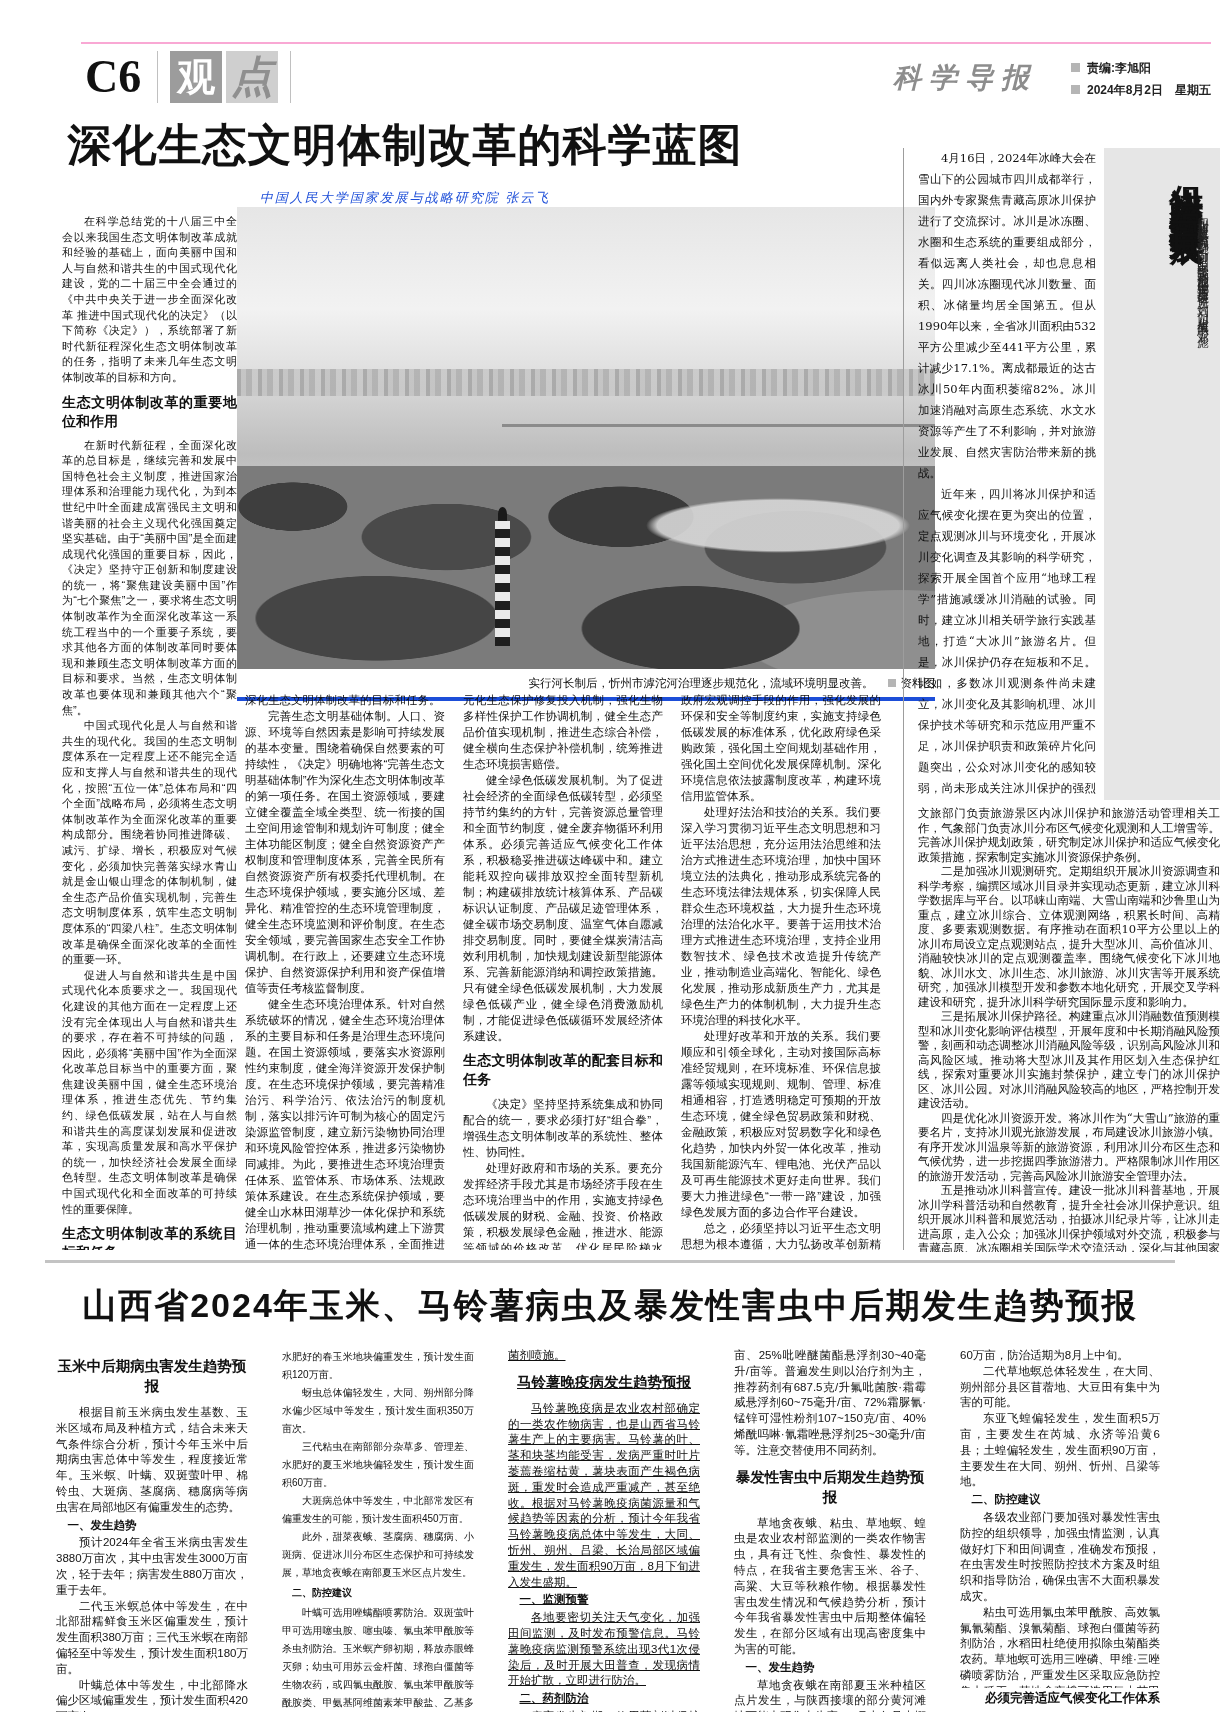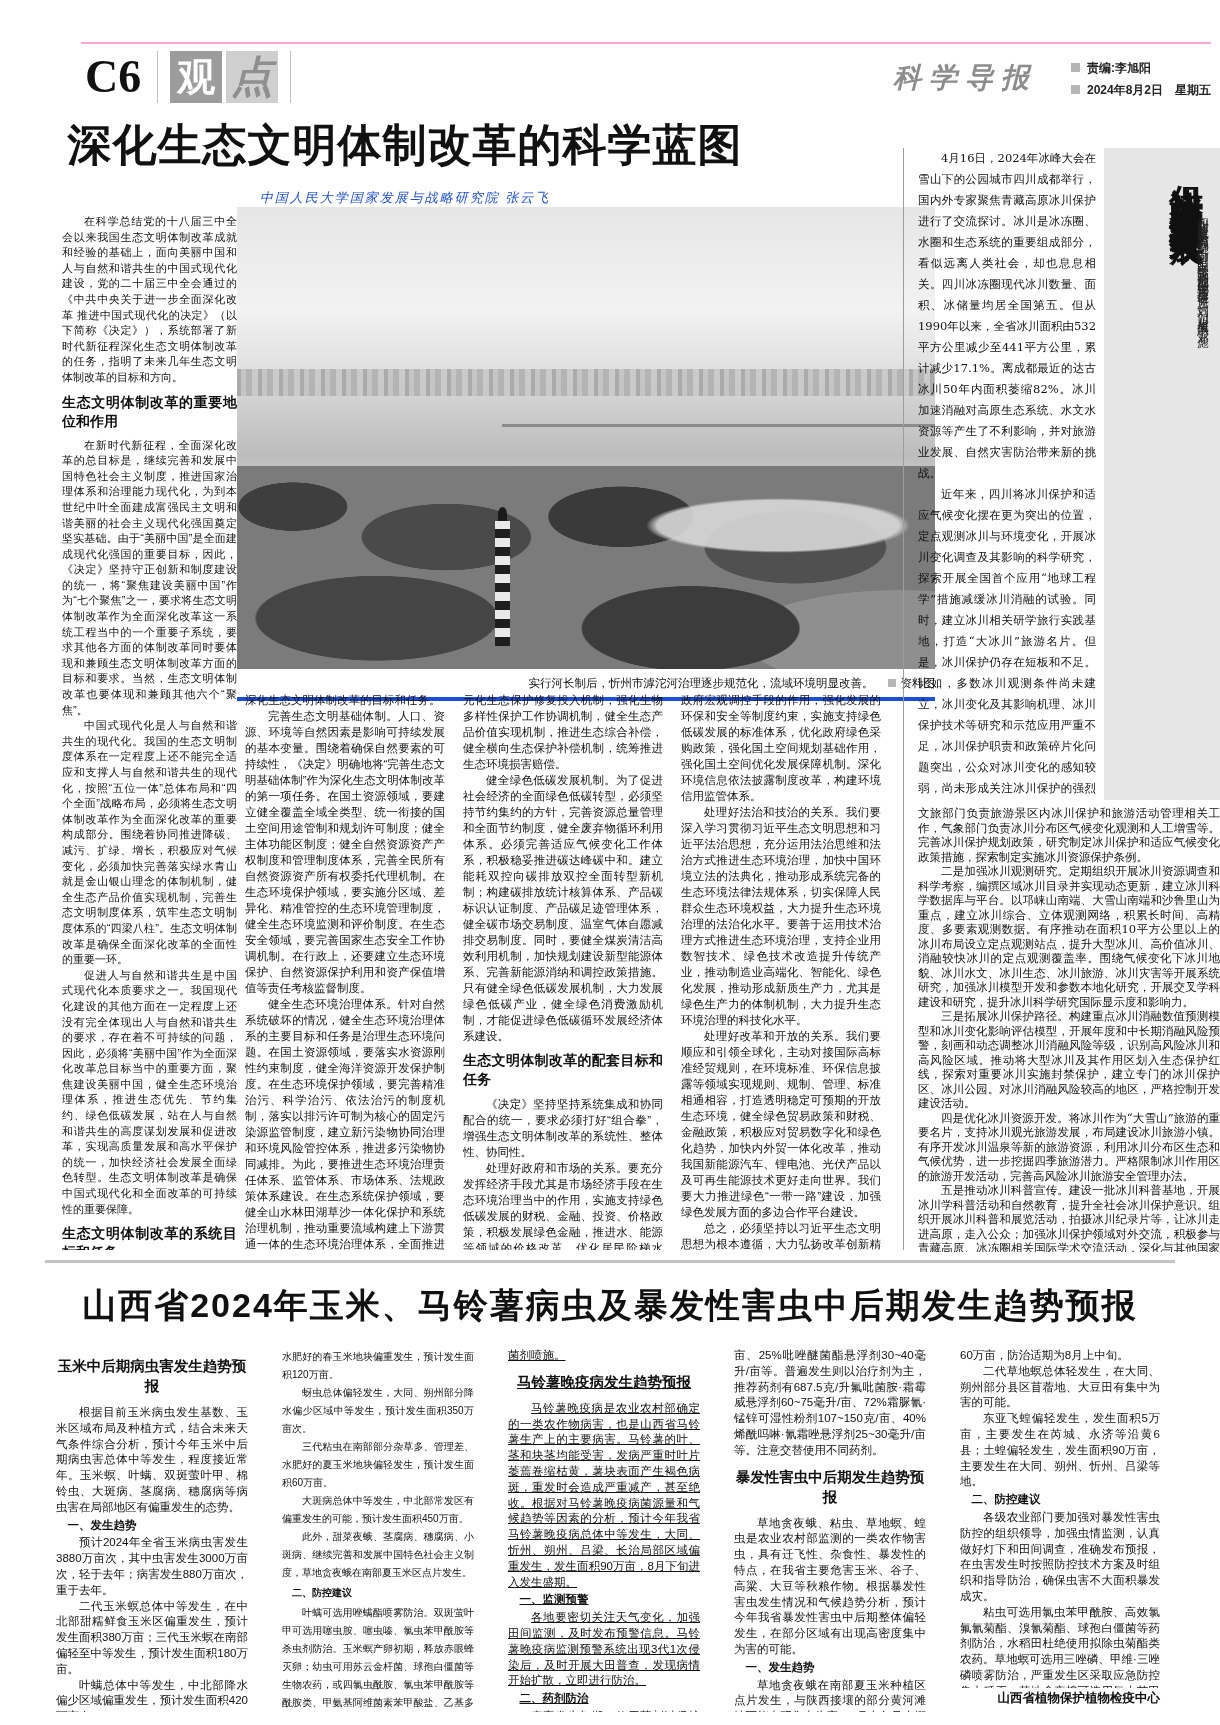--- a/index.html
+++ b/index.html
@@ -174,21 +174,21 @@
       <div class="shn">一、发生趋势</div>
       <div class="bp">预计2024年全省玉米病虫害发生3880万亩次，其中虫害发生3000万亩次，轻于去年；病害发生880万亩次，重于去年。</div>
       <div class="bp">二代玉米螟总体中等发生，在中北部甜糯鲜食玉米区偏重发生，预计发生面积380万亩；三代玉米螟在南部偏轻至中等发生，预计发生面积180万亩。</div>
       <div class="bp">叶螨总体中等发生，中北部降水偏少区域偏重发生，预计发生面积420万亩次。</div>
     </div>
   <div class="tc" id="b2">
       <div class="bp nc">水肥好的春玉米地块偏重发生，预计发生面积120万亩。</div>
       <div class="bp">蚜虫总体偏轻发生，大同、朔州部分降水偏少区域中等发生，预计发生面积350万亩次。</div>
       <div class="bp">三代粘虫在南部部分杂草多、管理差、水肥好的夏玉米地块偏轻发生，预计发生面积60万亩。</div>
       <div class="bp">大斑病总体中等发生，中北部常发区有偏重发生的可能，预计发生面积450万亩。</div>
-      <div class="bp">此外，甜菜夜蛾、茎腐病、穗腐病、小斑病、继续完善和发展中国特色社会主义制度，草地贪夜蛾在南部夏玉米区点片发生。</div>
+      <div class="bp">此外，甜菜夜蛾、茎腐病、穗腐病、小斑病、促进冰川分布区生态保护和可持续发展，草地贪夜蛾在南部夏玉米区点片发生。</div>
       <div class="shn">二、防控建议</div>
       <div class="bp">叶螨可选用唑螨酯喷雾防治。双斑萤叶甲可选用噻虫胺、噻虫嗪、氯虫苯甲酰胺等杀虫剂防治。玉米螟产卵初期，释放赤眼蜂灭卵；幼虫可用苏云金杆菌、球孢白僵菌等生物农药，或四氯虫酰胺、氯虫苯甲酰胺等酰胺类、甲氨基阿维菌素苯甲酸盐、乙基多杀菌素、四唑虫酰胺等杀虫剂喷雾防治，兼治桃蛀螟、棉铃虫等钻蛀性害虫。大小斑病可选用枯草芽孢杆菌、井冈霉素A、苯醚甲环唑、吡唑醚菌酯、丙环·嘧菌酯等杀</div>
     </div>
   <div class="tc" id="b3">
       <div class="bp nc">菌剂喷施。</div>
       <div class="shc">马铃薯晚疫病发生趋势预报</div>
       <div class="bp">马铃薯晚疫病是农业农村部确定的一类农作物病害，也是山西省马铃薯生产上的主要病害。马铃薯的叶、茎和块茎均能受害，发病严重时叶片萎蔫卷缩枯黄，薯块表面产生褐色病斑，重发时会造成严重减产，甚至绝收。根据对马铃薯晚疫病菌源量和气候趋势等因素的分析，预计今年我省马铃薯晚疫病总体中等发生，大同、忻州、朔州、吕梁、长治局部区域偏重发生，发生面积90万亩，8月下旬进入发生盛期。</div>
       <div class="shn">一、监测预警</div>
       <div class="bp">各地要密切关注天气变化，加强田间监测，及时发布预警信息。马铃薯晚疫病监测预警系统出现3代1次侵染后，及时开展大田普查，发现病情开始扩散，立即进行防治。</div>
       <div class="shn">二、药剂防治</div>
@@ -202,15 +202,15 @@
       <div class="bp">草地贪夜蛾在南部夏玉米种植区点片发生，与陕西接壤的部分黄河滩地可能出现集中为害，8月中旬见虫概率大。</div>
     </div>
   <div class="tc" id="b5">
       <div class="bp nc">60万亩，防治适期为8月上中旬。</div>
       <div class="bp">二代草地螟总体轻发生，在大同、朔州部分县区苜蓿地、大豆田有集中为害的可能。</div>
       <div class="bp">东亚飞蝗偏轻发生，发生面积5万亩，主要发生在芮城、永济等沿黄6县；土蝗偏轻发生，发生面积90万亩，主要发生在大同、朔州、忻州、吕梁等地。</div>
       <div class="shn">二、防控建议</div>
       <div class="bp">各级农业部门要加强对暴发性害虫防控的组织领导，加强虫情监测，认真做好灯下和田间调查，准确发布预报，在虫害发生时按照防控技术方案及时组织和指导防治，确保虫害不大面积暴发成灾。</div>
       <div class="bp">粘虫可选用氯虫苯甲酰胺、高效氯氟氰菊酯、溴氰菊酯、球孢白僵菌等药剂防治，水稻田杜绝使用拟除虫菊酯类农药。草地螟可选用三唑磷、甲维·三唑磷喷雾防治，严重发生区采取应急防控集中歼灭。草地贪夜蛾可选用氯虫苯甲酰胺、球孢白僵菌、乙基多杀菌素、印楝素等药剂防治。蝗虫可选用马拉硫磷、高效氯氰菊酯等药剂防治。</div>
     </div>
-  <div class="b-sig">山西省植物保护植物检疫中心</div>
+  <div class="b-sig">必须完善适应气候变化工作体系</div>
 
 </div>
 
 </body></html>

